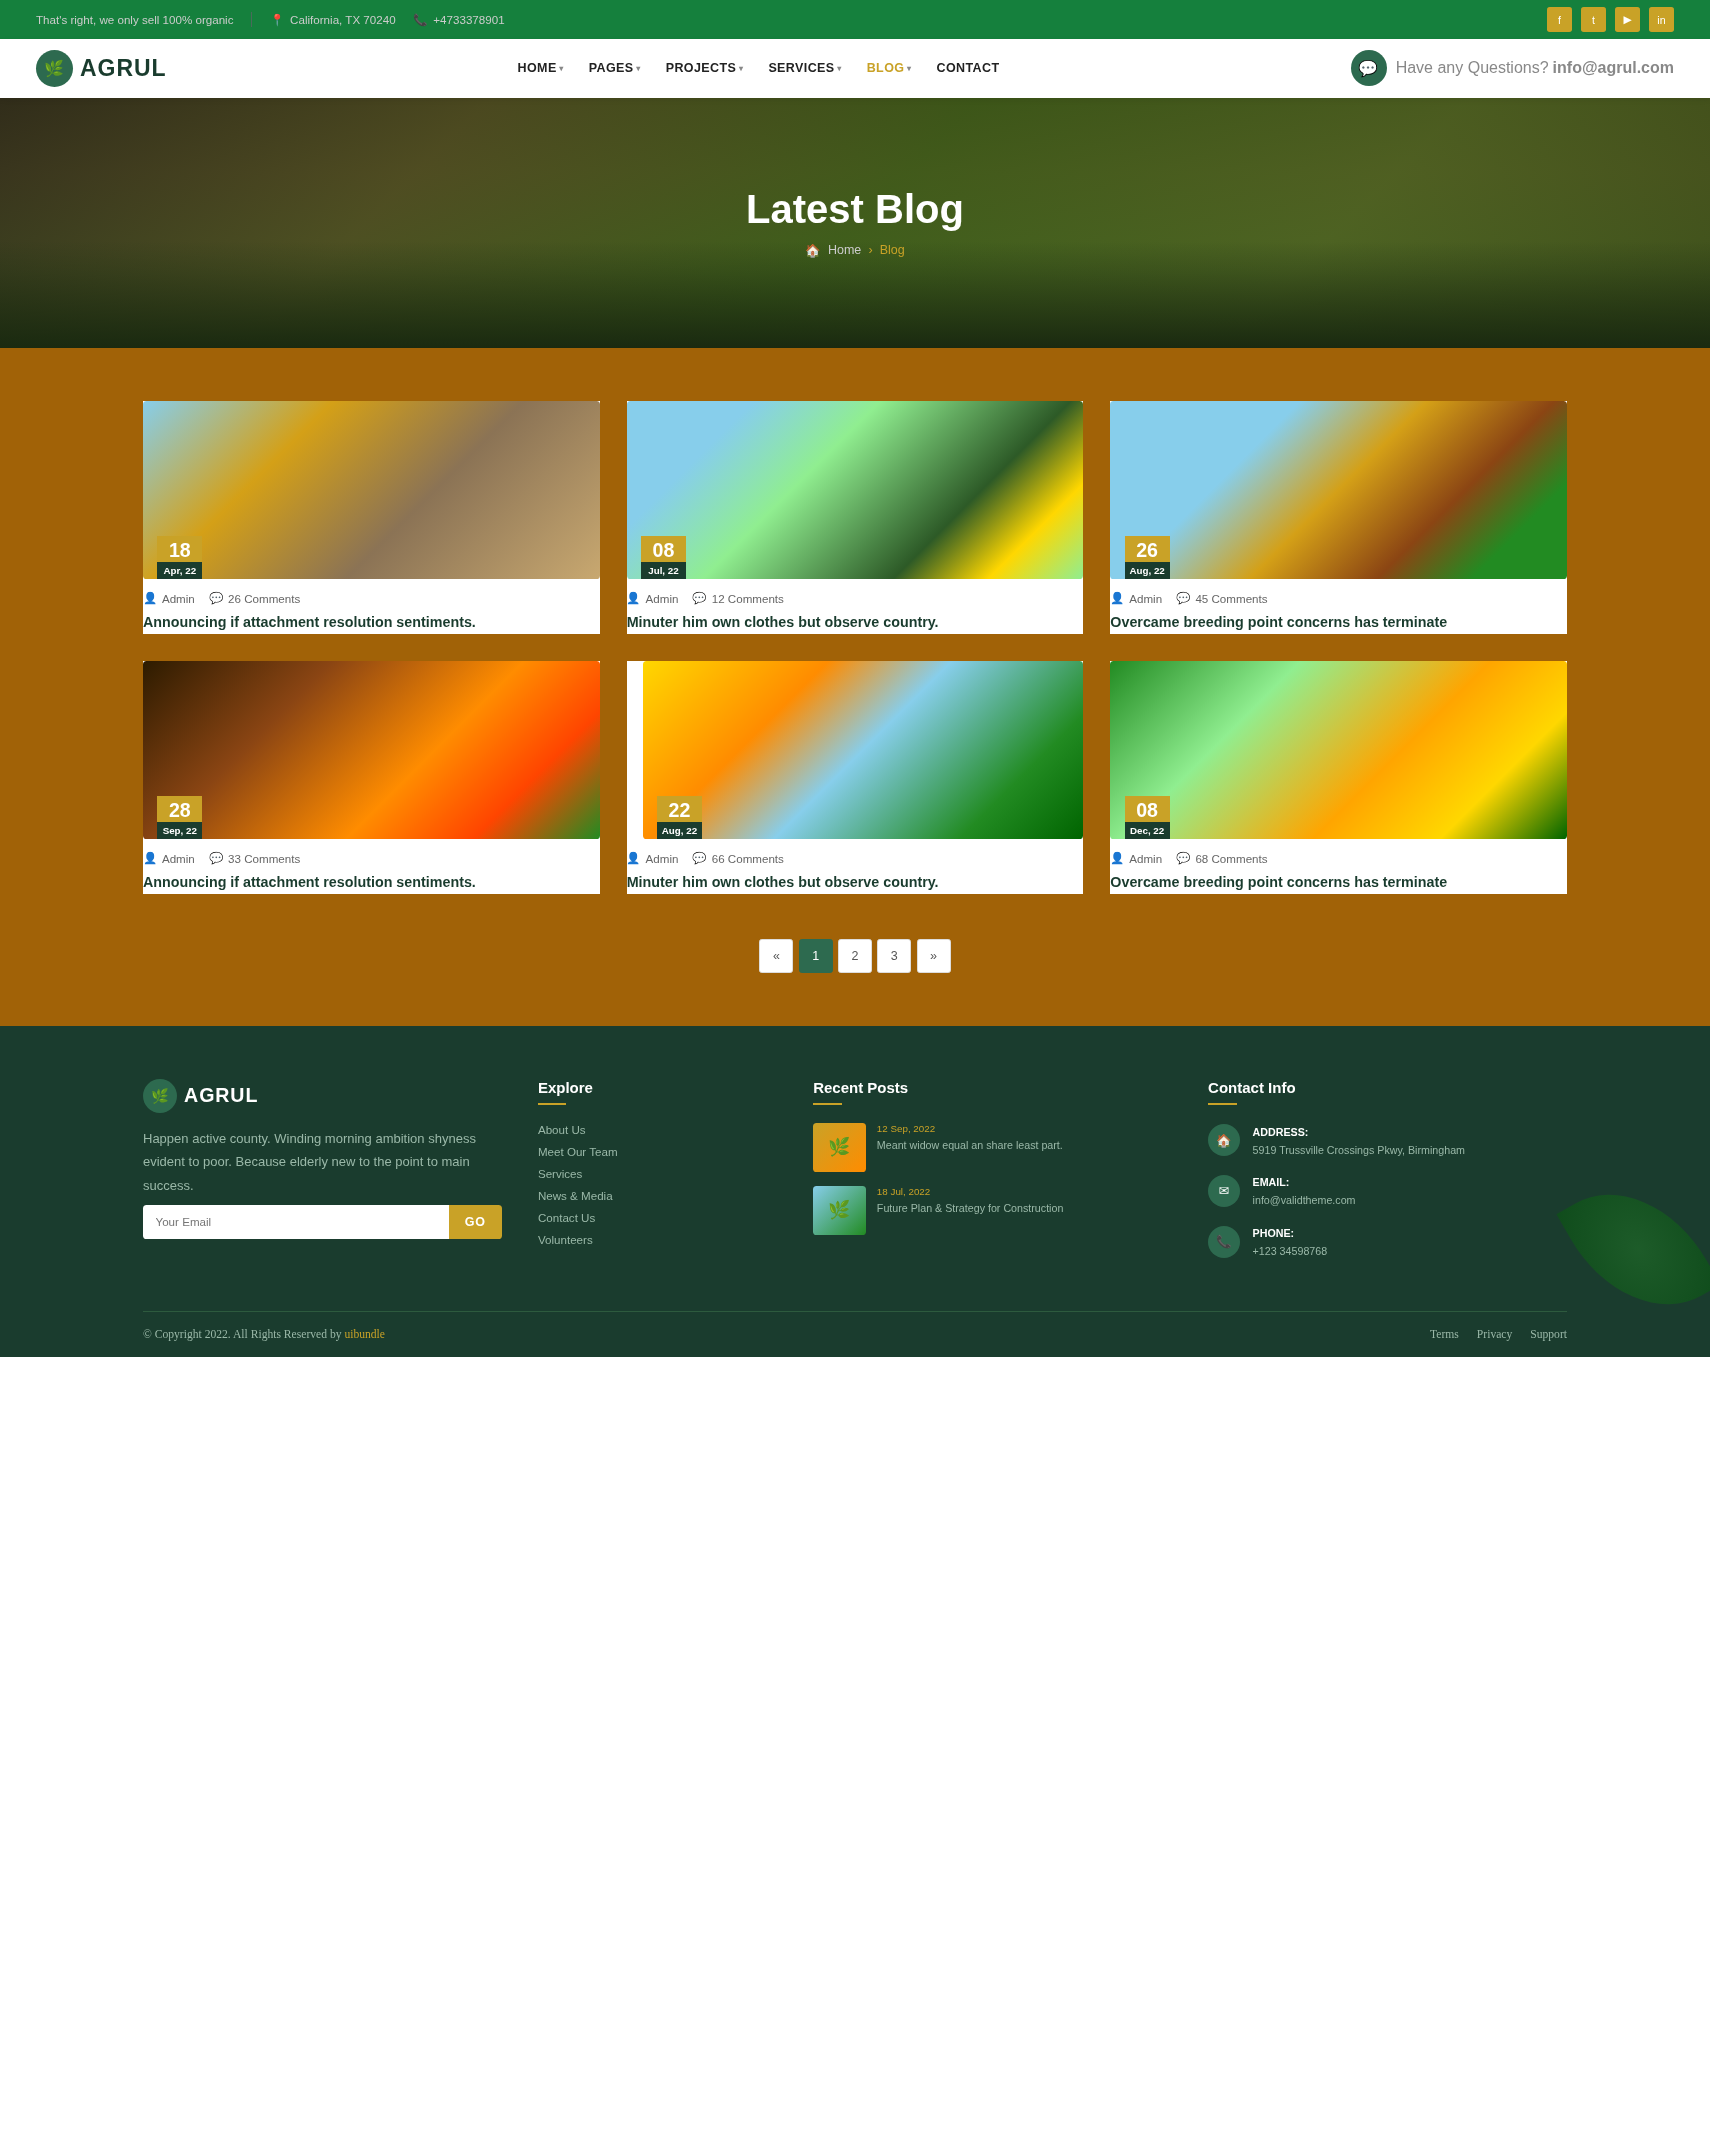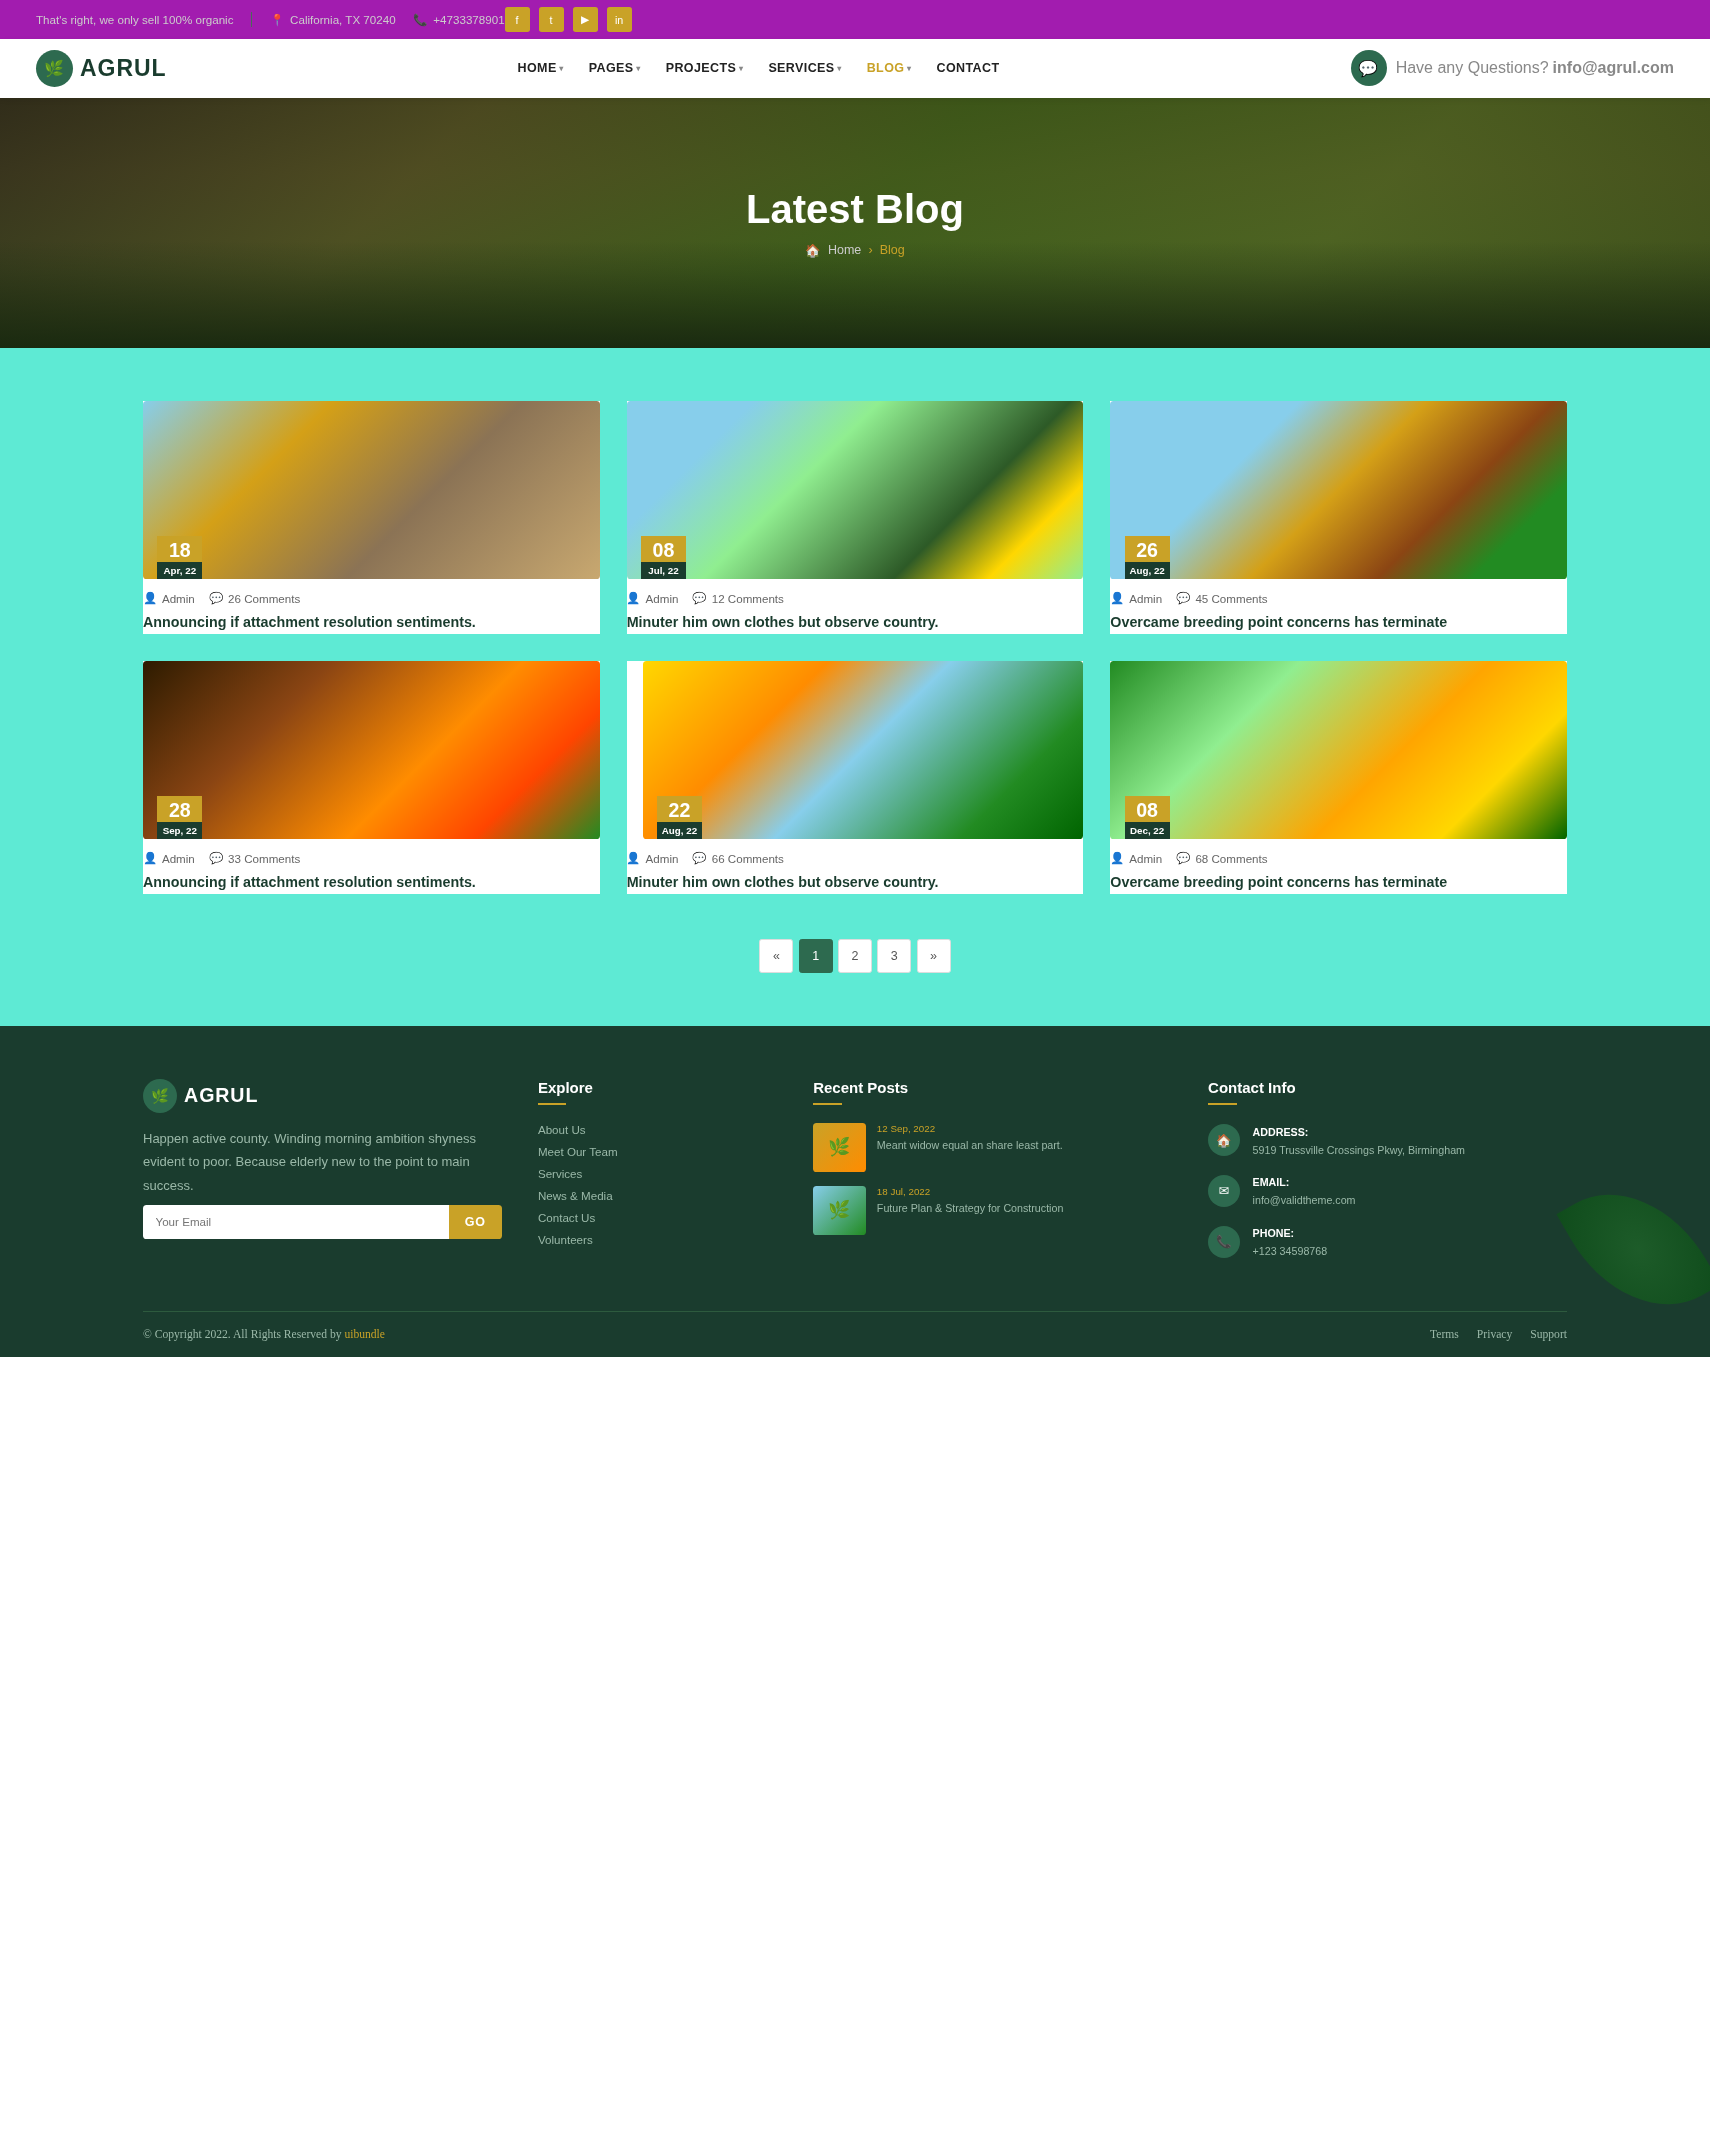--- a/index.html
+++ b/index.html
@@ -1,24 +1,25 @@
 <!DOCTYPE html>
 <html style="font-size:14.3px"><head>
   <meta charset="utf-8">
   <style>
     * { margin: 0; padding: 0; box-sizing: border-box; }
     body { font-family: 'Segoe UI', Arial, sans-serif; color: #333; background: #fff; }
 
     
     .top-bar {
-      background: #a21caf;
+      background: #15803d;
       color: #ccc;
       font-size: 11.6px;
       display: flex;
       align-items: center;
+      justify-content: space-between;
       padding: 7.1px 36px;
     }
     .top-bar-left { display: flex; align-items: center; gap: 18px; }
     .top-bar-left span { display: flex; align-items: center; gap: 5.3px; }
     .top-bar-right { display: flex; align-items: center; gap: 9px; }
     .social-icon {
       width: 25px; height: 25px;
       background: #c9a227;
       border-radius: 2.7px;
       display: flex; align-items: center; justify-content: center;
@@ -79,21 +80,21 @@
     }
     .hero-content { position: relative; z-index: 2; text-align: center; }
     .hero-title { font-size: 40px; font-weight: 700; color: #fff; margin-bottom: 10.7px; }
     .breadcrumb { display: flex; align-items: center; gap: 7.1px; justify-content: center; font-size: 12.5px; color: #ccc; }
     .breadcrumb a { color: #ccc; text-decoration: none; }
     .breadcrumb .sep { color: #c9a227; }
     .breadcrumb .current { color: #c9a227; }
     .home-icon { color: #c9a227; font-size: 12.5px; }
 
     
-    .blog-section { padding: 53px 143px; background: #5eead4; }
+    .blog-section { padding: 53px 143px; background: #a16207; }
     .blog-grid { display: grid; grid-template-columns: repeat(3, 1fr); gap: 27px; }
 
     .blog-card { background: #fff; }
     .blog-img-wrap {
       position: relative; overflow: hidden;
       height: 178px;
       border-radius: 3.6px;
       background: #ddd;
     }
     

